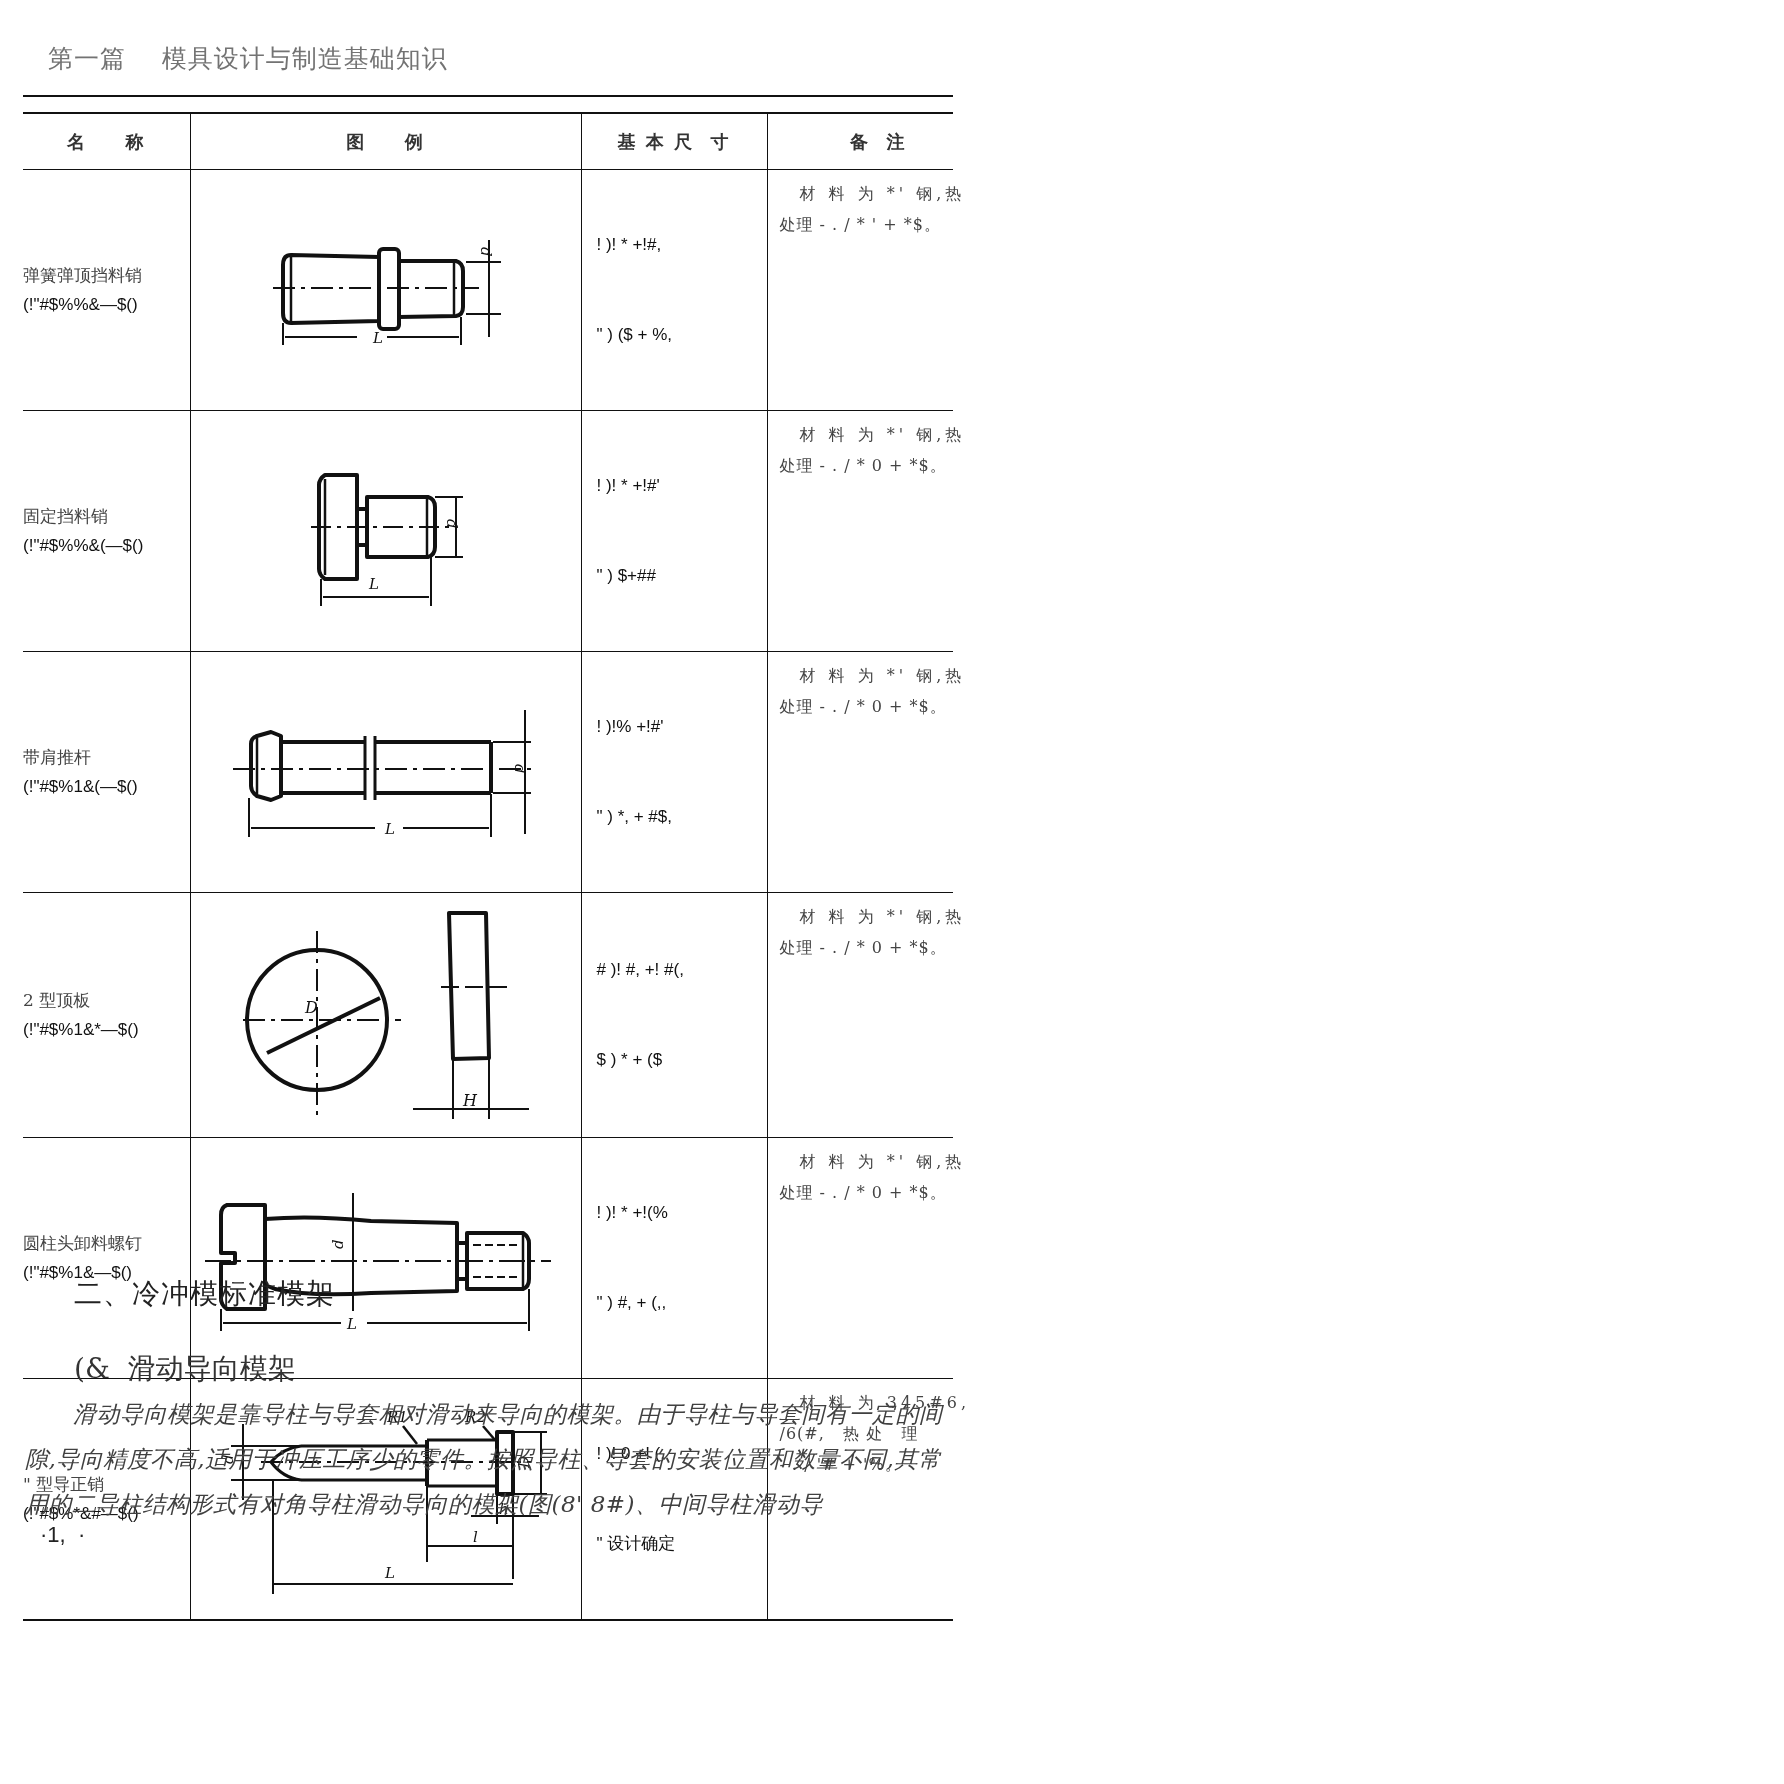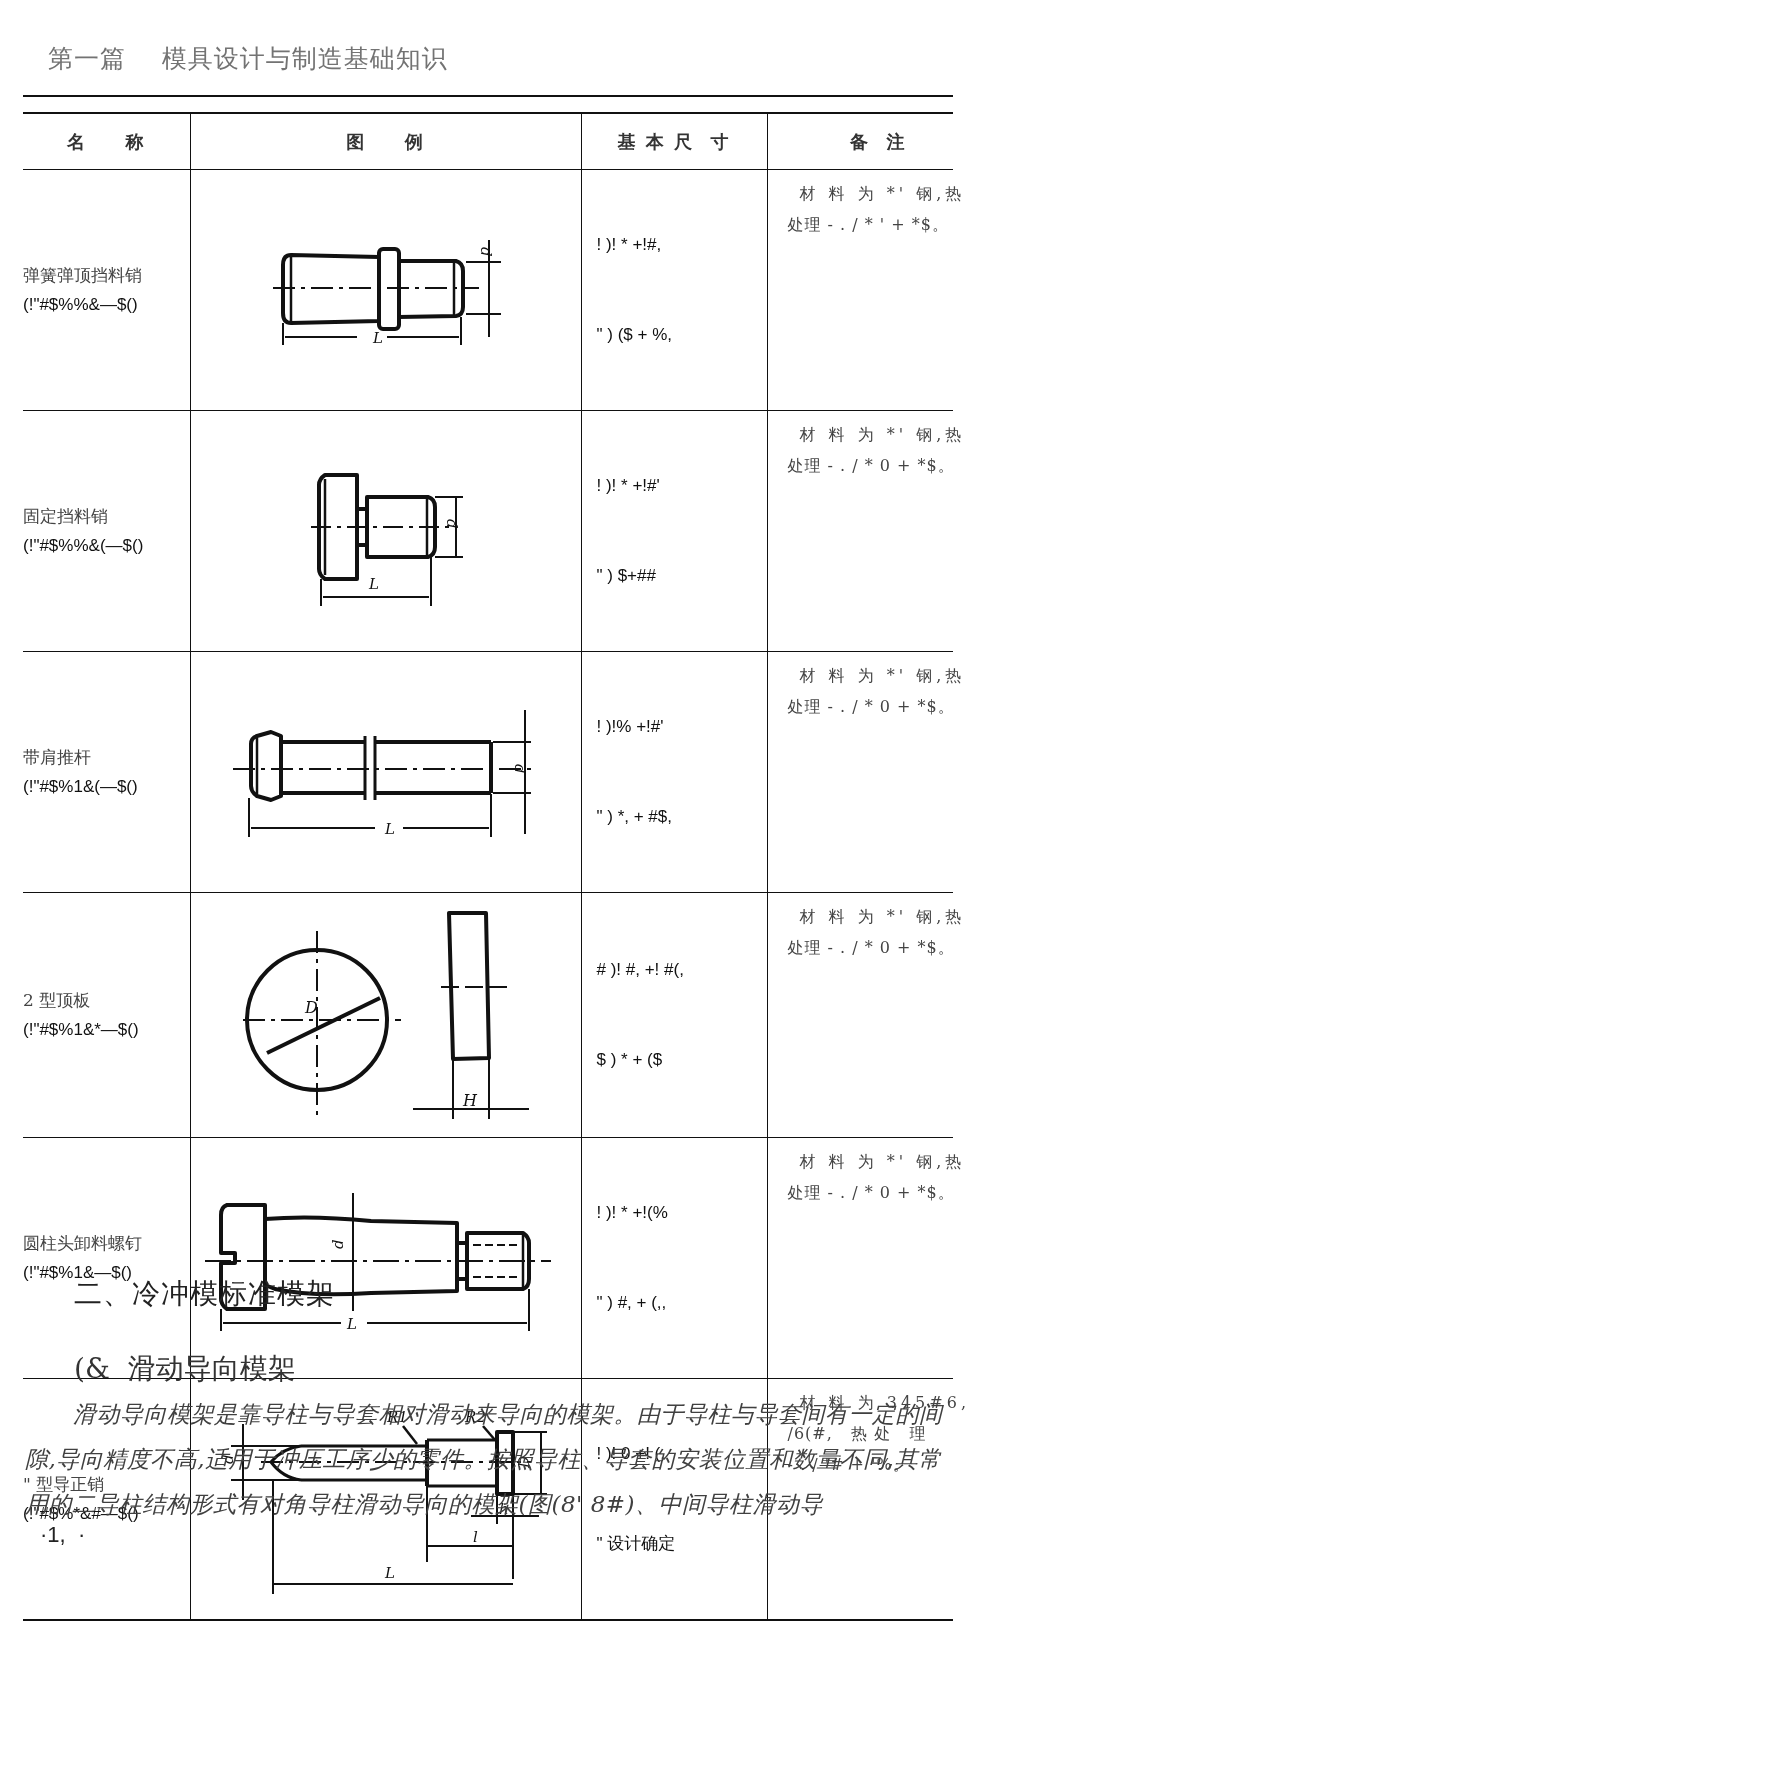--- a/index.html
+++ b/index.html
@@ -13,21 +13,21 @@
   table.spec tr td:first-child, table.spec tr th:first-child { border-left: none; }
   table.spec tr td:last-child, table.spec tr th:last-child { border-right: none; padding-left: 36px; }
   table.spec thead th { border-top: 2.5px solid #111; height: 55px; font-weight: bold; font-size: 18px; color: #333; letter-spacing: 2px; }
   table.spec tbody tr:last-child td { border-bottom: 2.5px solid #111; }
   .hdr-name { word-spacing: 30px; }
   .name-cell { text-align: left; font-size: 17px; line-height: 30px; color: #444; }
   .name-code { font-family: "Liberation Sans", sans-serif; color: #111; font-size: 17px; }
   .dim-cell { padding-left: 15px !important; font-family: "Liberation Sans", sans-serif; font-size: 17px; line-height: 30px; color: #111; white-space: pre; }
   .note-cell { vertical-align: top !important; padding: 8px 14px 0 12px !important; font-size: 16px; line-height: 31px; color: #444; }
   .note-cell .l1 { padding-left: 20px; letter-spacing: 4px; display: block; white-space: pre; }
-  .note-cell .l2 { display: block; white-space: pre; letter-spacing: 1px; margin-left: 8px; }
+  .note-cell .l2 { display: block; white-space: pre; letter-spacing: 1px; }
   .fig-cell { position: relative; }
   .fig-cell svg { display: block; margin: 0 auto; }
   .section-title { left: 74px; top: 1275px; font-size: 28px; color: #222; letter-spacing: 1px; }
   .sub-title { left: 74px; top: 1350px; font-size: 28px; color: #333; white-space: pre; }
   .para { left: 25px; top: 1392px; width: 930px; font-size: 23px; line-height: 45px; color: #404040; letter-spacing: 0.5px; font-style: italic; }
   .para .indent { display: inline-block; width: 48px; }
   .page-number { left: 40px; top: 1522px; font-size: 22px; font-family: "Liberation Sans", sans-serif; white-space: pre; color: #222; }
 </style>
 </head>
 <body>

